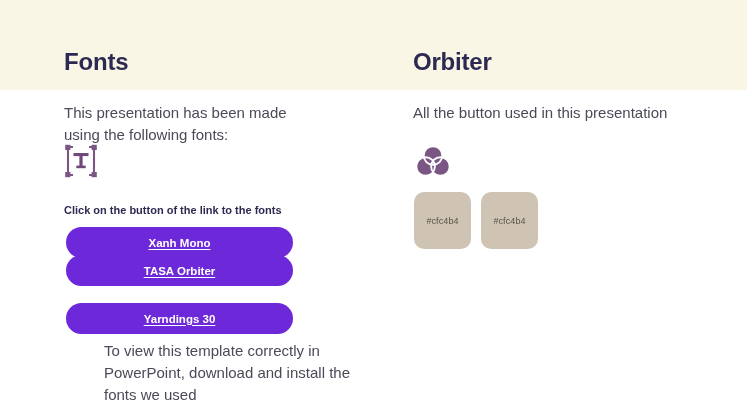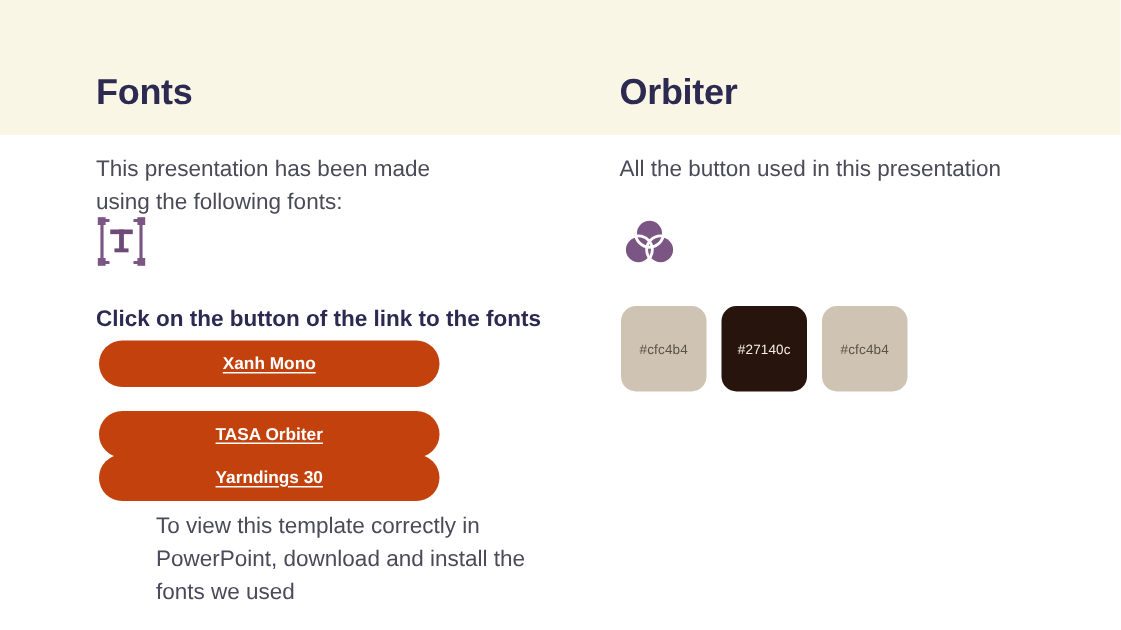--- a/index.html
+++ b/index.html
@@ -73,53 +73,53 @@
     left: 0;
     width: 40px;
     height: 40px;
   }
 
   
   .btn-heading {
     position: absolute;
     top: 203px;
     margin: 0;
-    font-size: 15px;
+    font-size: 11px;
     font-weight: bold;
     color: #2d2a52;
     line-height: 1.3;
   }
   .font-btn {
     position: absolute;
     left: 2px;
     width: 227px;
     height: 31px;
     border: none;
     border-radius: 999px;
-    background: #c2410c;
+    background: #6d28d9;
     color: #ffffff;
     font-family: "Liberation Sans", sans-serif;
     font-size: 11.5px;
     font-weight: bold;
     text-decoration: underline;
     text-underline-offset: 2px;
     cursor: pointer;
     padding: 0;
     display: flex;
     align-items: center;
     justify-content: center;
   }
   .btn-1 { top: 227px; }
-  .btn-2 { top: 274px; text-align: center; }
+  .btn-2 { top: 255px; text-align: center; }
   .btn-3 { top: 303px; }
 
   
   .swatch-row {
     position: absolute;
-    top: 204px;
+    top: 192px;
     left: 1px;
     display: flex;
     gap: 10px;
     align-items: flex-end;
   }
   .swatch {
     width: 57px;
     height: 57px;
     border-radius: 10px;
     display: flex;
@@ -195,22 +195,19 @@
           <circle cx="12.6" cy="25.5" r="9.3"></circle>
           <circle cx="27.4" cy="25.5" r="9.3"></circle>
         </g>
       </svg>
     </span>
 
     <div class="swatch-row">
       <div class="swatch" style="background:#cfc4b4;color:#5a5248;">
         <span>#cfc4b4</span>
       </div>
-      <div class="swatch" style="background:#27140c;color:#f2ede6;">
-        <span>#27140c</span>
-      </div>
       <div class="swatch" style="background:#cfc4b4;color:#5a5248;">
         <span>#cfc4b4</span>
       </div>
     </div>
   </div>
 
 </div>
 
 </body></html>

